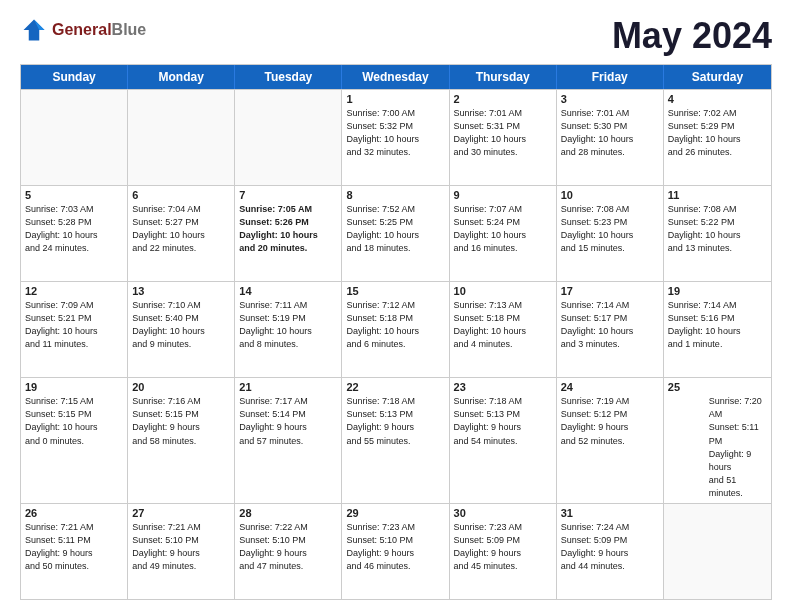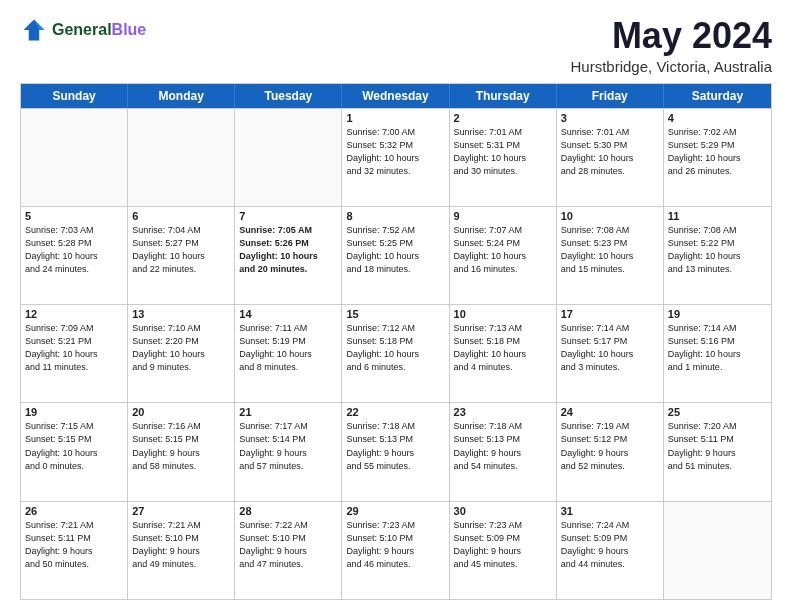--- a/index.html
+++ b/index.html
@@ -28,21 +28,20 @@
       align-items: center;
       gap: 4px;
     }
     .logo-general { color: #1a1a2e; }
     .logo-blue { color: #1565c0; }
     .logo-icon {
       width: 28px;
       height: 28px;
     }
     .title-block {
-      text-align: right;
     }
     .main-title {
       font-size: 36px;
       font-weight: bold;
       color: #1a1a2e;
       line-height: 1.1;
     }
     .subtitle {
       font-size: 15px;
       color: #333;
@@ -106,26 +105,25 @@
 <body>
 
 <div class="page">
   <div class="header">
     <div class="logo">
       <svg class="logo-icon" viewBox="0 0 32 32">
         <polygon points="16,4 28,16 22,16 22,28 10,28 10,16 4,16" fill="#1565c0"></polygon>
         <polygon points="16,4 28,16 22,16" fill="#1e88e5"></polygon>
       </svg>
       <div>
-        <span class="logo-general" style="font-size:16px;font-weight:bold;color:#14532d;">General</span><span class="logo-blue" style="font-size:16px;font-weight:bold;color:#8b5cf6;">Blue</span>
+        <span class="logo-general" style="font-size:16px;font-weight:bold;color:#7f1d1d;">General</span><span class="logo-blue" style="font-size:16px;font-weight:bold;color:#737373;">Blue</span>
       </div>
     </div>
     <div class="title-block">
       <div class="main-title">May 2024</div>
-      <div class="subtitle">Hurstbridge, Victoria, Australia</div>
     </div>
   </div>
 
   <div class="calendar">
     <div class="cal-header-row">
     <div class="cal-header-cell">Sunday</div>
         <div class="cal-header-cell">Monday</div>
         <div class="cal-header-cell">Tuesday</div>
         <div class="cal-header-cell">Wednesday</div>
         <div class="cal-header-cell">Thursday</div>
@@ -221,21 +219,21 @@
           <div class="cal-cell">
             <span class="day-number">12</span>
             <div class="cell-info" style="white-space: pre-line;">Sunrise: 7:09 AM
 Sunset: 5:21 PM
 Daylight: 10 hours
 and 11 minutes.</div>
           </div>
           <div class="cal-cell">
             <span class="day-number">13</span>
             <div class="cell-info" style="white-space: pre-line;">Sunrise: 7:10 AM
-Sunset: 2:20 PM
+Sunset: 5:40 PM
 Daylight: 10 hours
 and 9 minutes.</div>
           </div>
           <div class="cal-cell">
             <span class="day-number">14</span>
             <div class="cell-info" style="white-space: pre-line;">Sunrise: 7:11 AM
 Sunset: 5:19 PM
 Daylight: 10 hours
 and 8 minutes.</div>
           </div>
@@ -306,21 +304,21 @@
           </div>
           <div class="cal-cell">
             <span class="day-number">24</span>
             <div class="cell-info" style="white-space: pre-line;">Sunrise: 7:19 AM
 Sunset: 5:12 PM
 Daylight: 9 hours
 and 52 minutes.</div>
           </div>
           <div class="cal-cell">
             <span class="day-number">25</span>
-            <div class="cell-info" style="white-space: pre-line;">Sunrise: 7:20 AM
+            <div class="cell-info" style="white-space: pre-line; margin-left: 41px;">Sunrise: 7:20 AM
 Sunset: 5:11 PM
 Daylight: 9 hours
 and 51 minutes.</div>
           </div>
         </div>
         <div class="cal-week">
           <div class="cal-cell">
             <span class="day-number">26</span>
             <div class="cell-info" style="white-space: pre-line;">Sunrise: 7:21 AM
 Sunset: 5:11 PM

